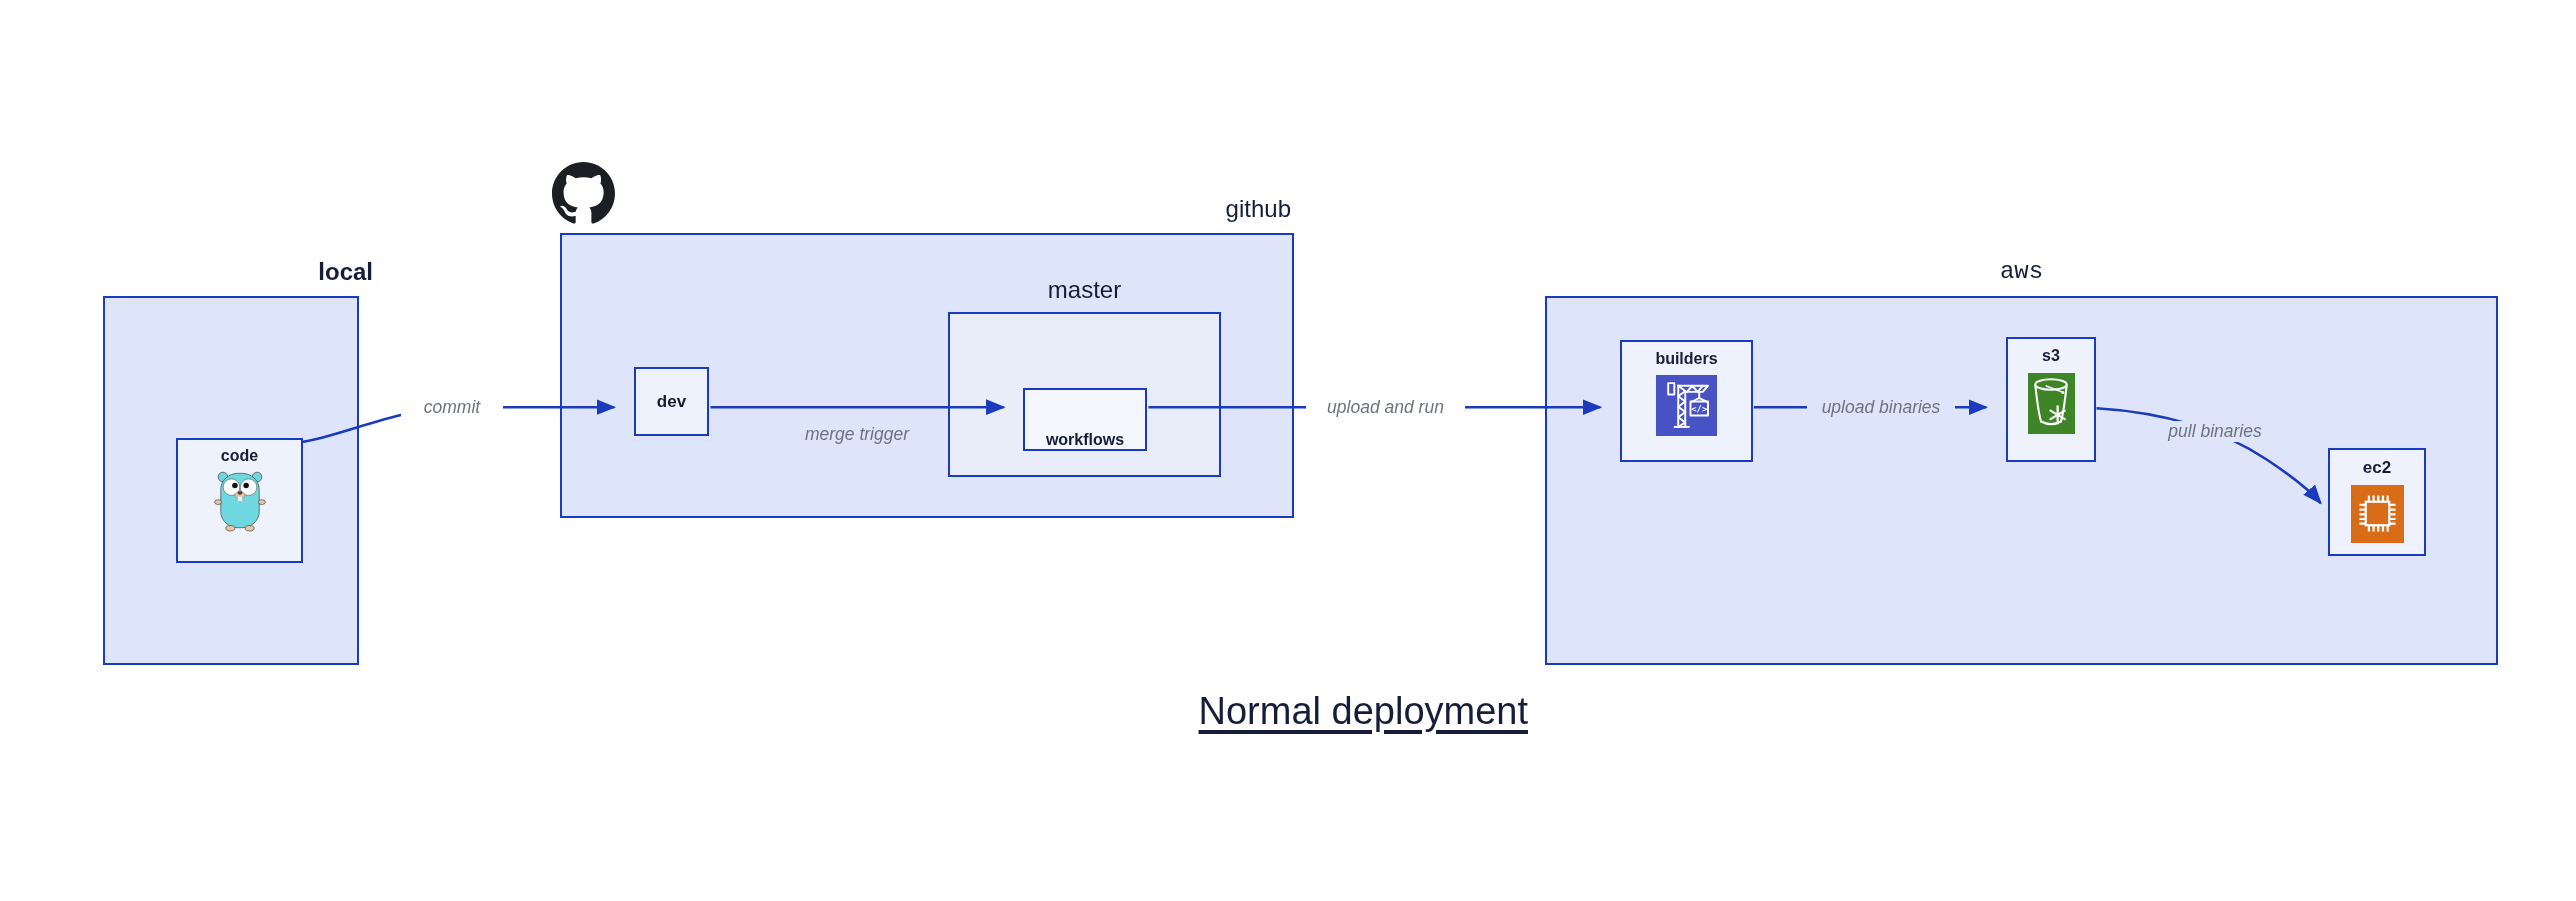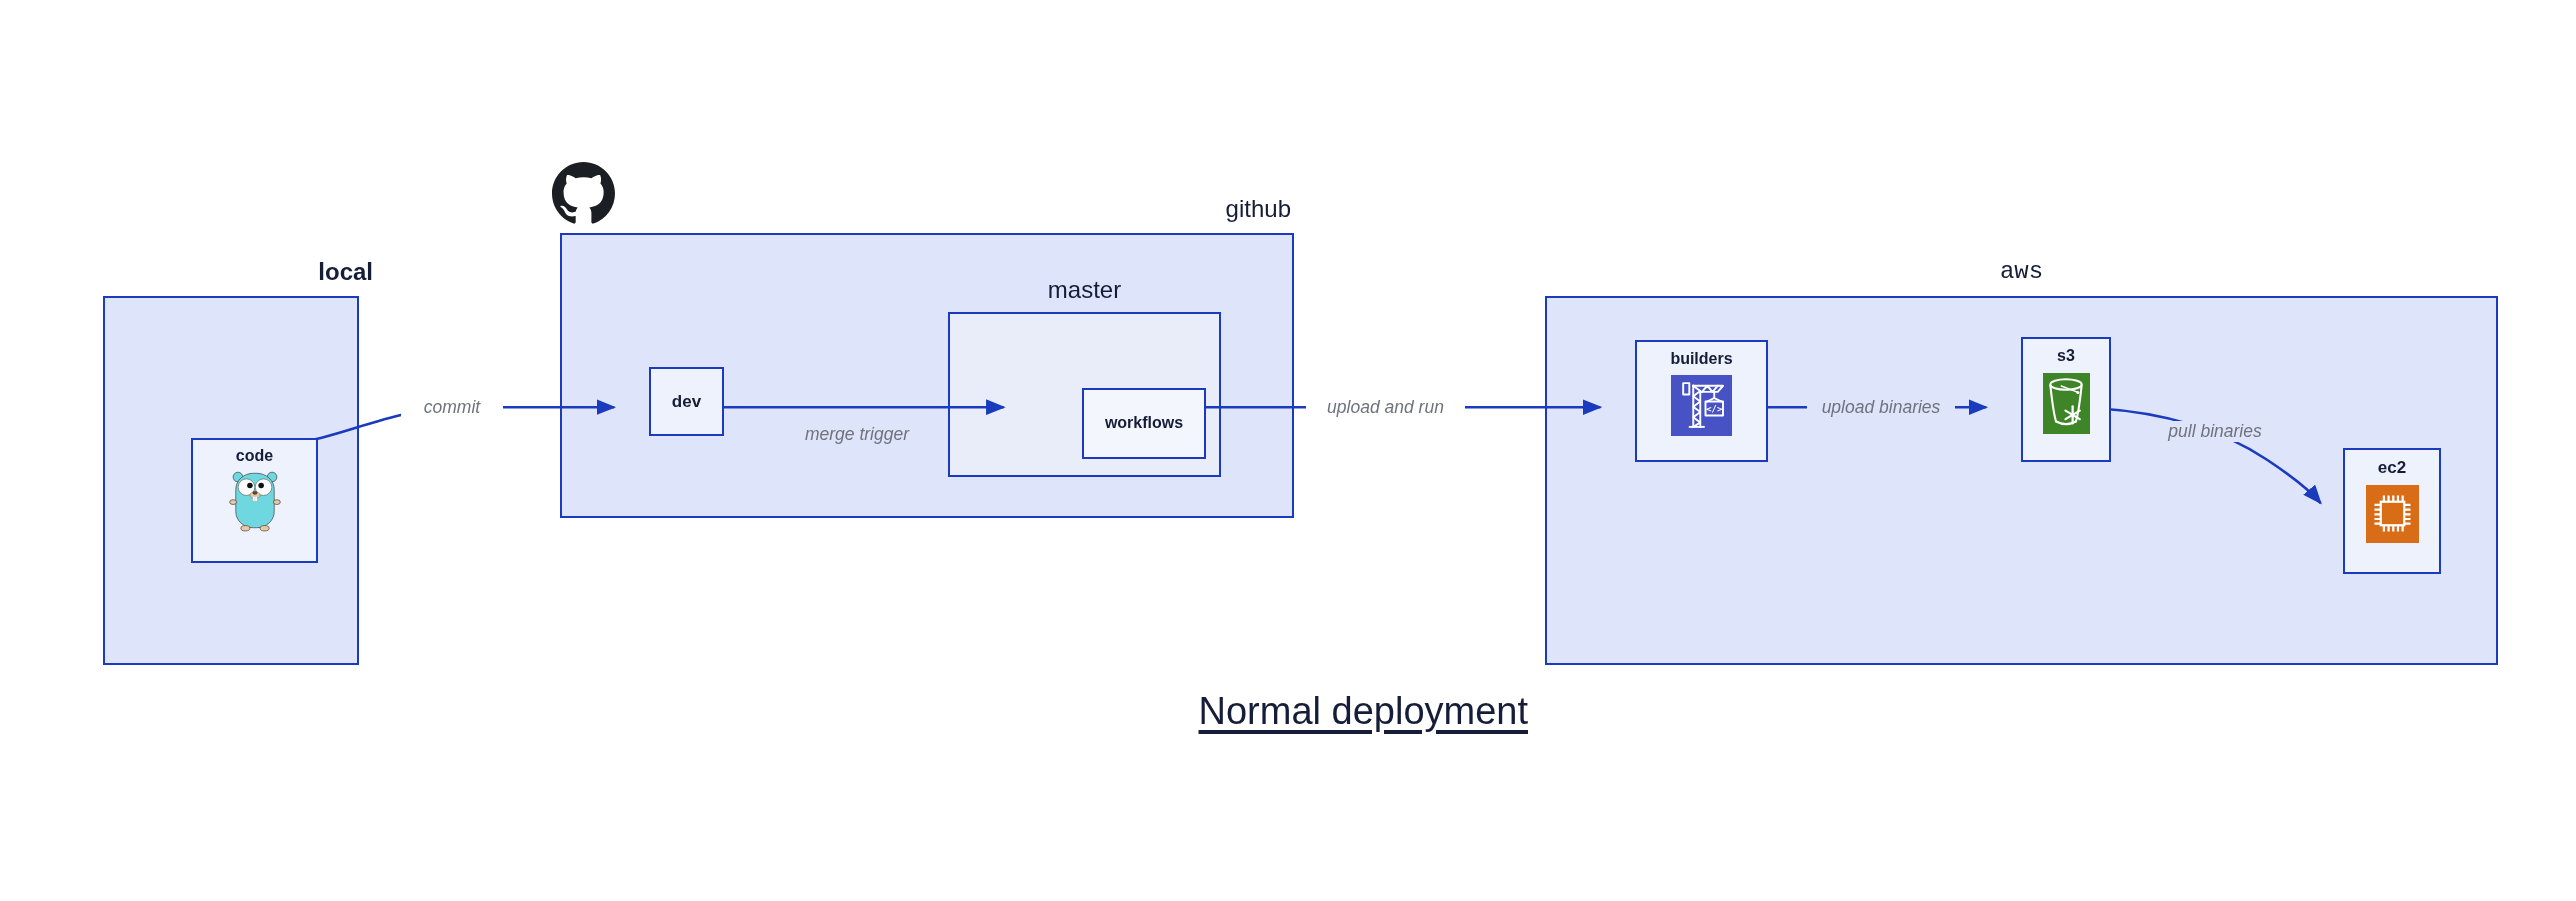--- a/index.html
+++ b/index.html
@@ -41,29 +41,29 @@
   .bg-github{background:var(--container-fill);margin-top:27px;}
   .bg-aws{background:var(--container-fill);}
   .lbl-commit{left:401px;top:397px;width:102px;}
   .lbl-merge{left:793px;top:397px;width:128px;}
   .lbl-uploadrun{left:1306px;top:397px;width:159px;}
   .lbl-uploadbin{left:1807px;top:397px;width:148px;}
   .lbl-pullbin{left:2147px;top:421px;width:136px;}
 
   
   .node{position:absolute;border:2.1px solid var(--blue);background:var(--leaf-fill);z-index:5;
-        display:flex;flex-direction:column;align-items:center;margin-left:15px;}
+        display:flex;flex-direction:column;align-items:center;}
   .node-label{color:var(--navy);font-weight:bold;font-size:16px;line-height:1.15;}
   .node-code{left:176px;top:438px;width:127px;height:125px;padding-top:7.2px;gap:3.1px;}
   .node-dev{left:634px;top:367px;width:75px;height:69px;justify-content:center;}
   .node-dev .node-label{font-size:17px;}
-  .node-workflows{left:1067px;top:388px;width:124px;height:71px;justify-content:center;background:var(--workflows-fill);}
+  .node-workflows{left:1023px;top:388px;width:124px;height:63px;justify-content:flex-end;background:var(--workflows-fill);}
   .node-builders{left:1620px;top:340px;width:133px;height:122px;padding-top:8.2px;gap:6.2px;}
   .node-s3{left:2006px;top:337px;width:90px;height:125px;padding-top:8.2px;gap:7.2px;}
-  .node-ec2{left:2328px;top:448px;width:98px;height:126px;padding-top:8.2px;gap:7.2px;}
+  .node-ec2{left:2328px;top:448px;width:98px;height:108px;padding-top:8.2px;gap:7.2px;}
   .node-ec2 .node-label{font-size:17px;}
 
   
   .icon-tile{display:flex;align-items:center;justify-content:center;}
   .tile-codebuild{width:61px;height:61px;background:var(--indigo);}
   .tile-s3{width:47px;height:61px;background:var(--green);}
   .tile-ec2{width:53px;height:58px;background:var(--orange);}
   .github-logo{position:absolute;left:552px;top:162px;width:63px;height:63px;z-index:2;}
   .gopher{width:54px;height:63px;}
 

